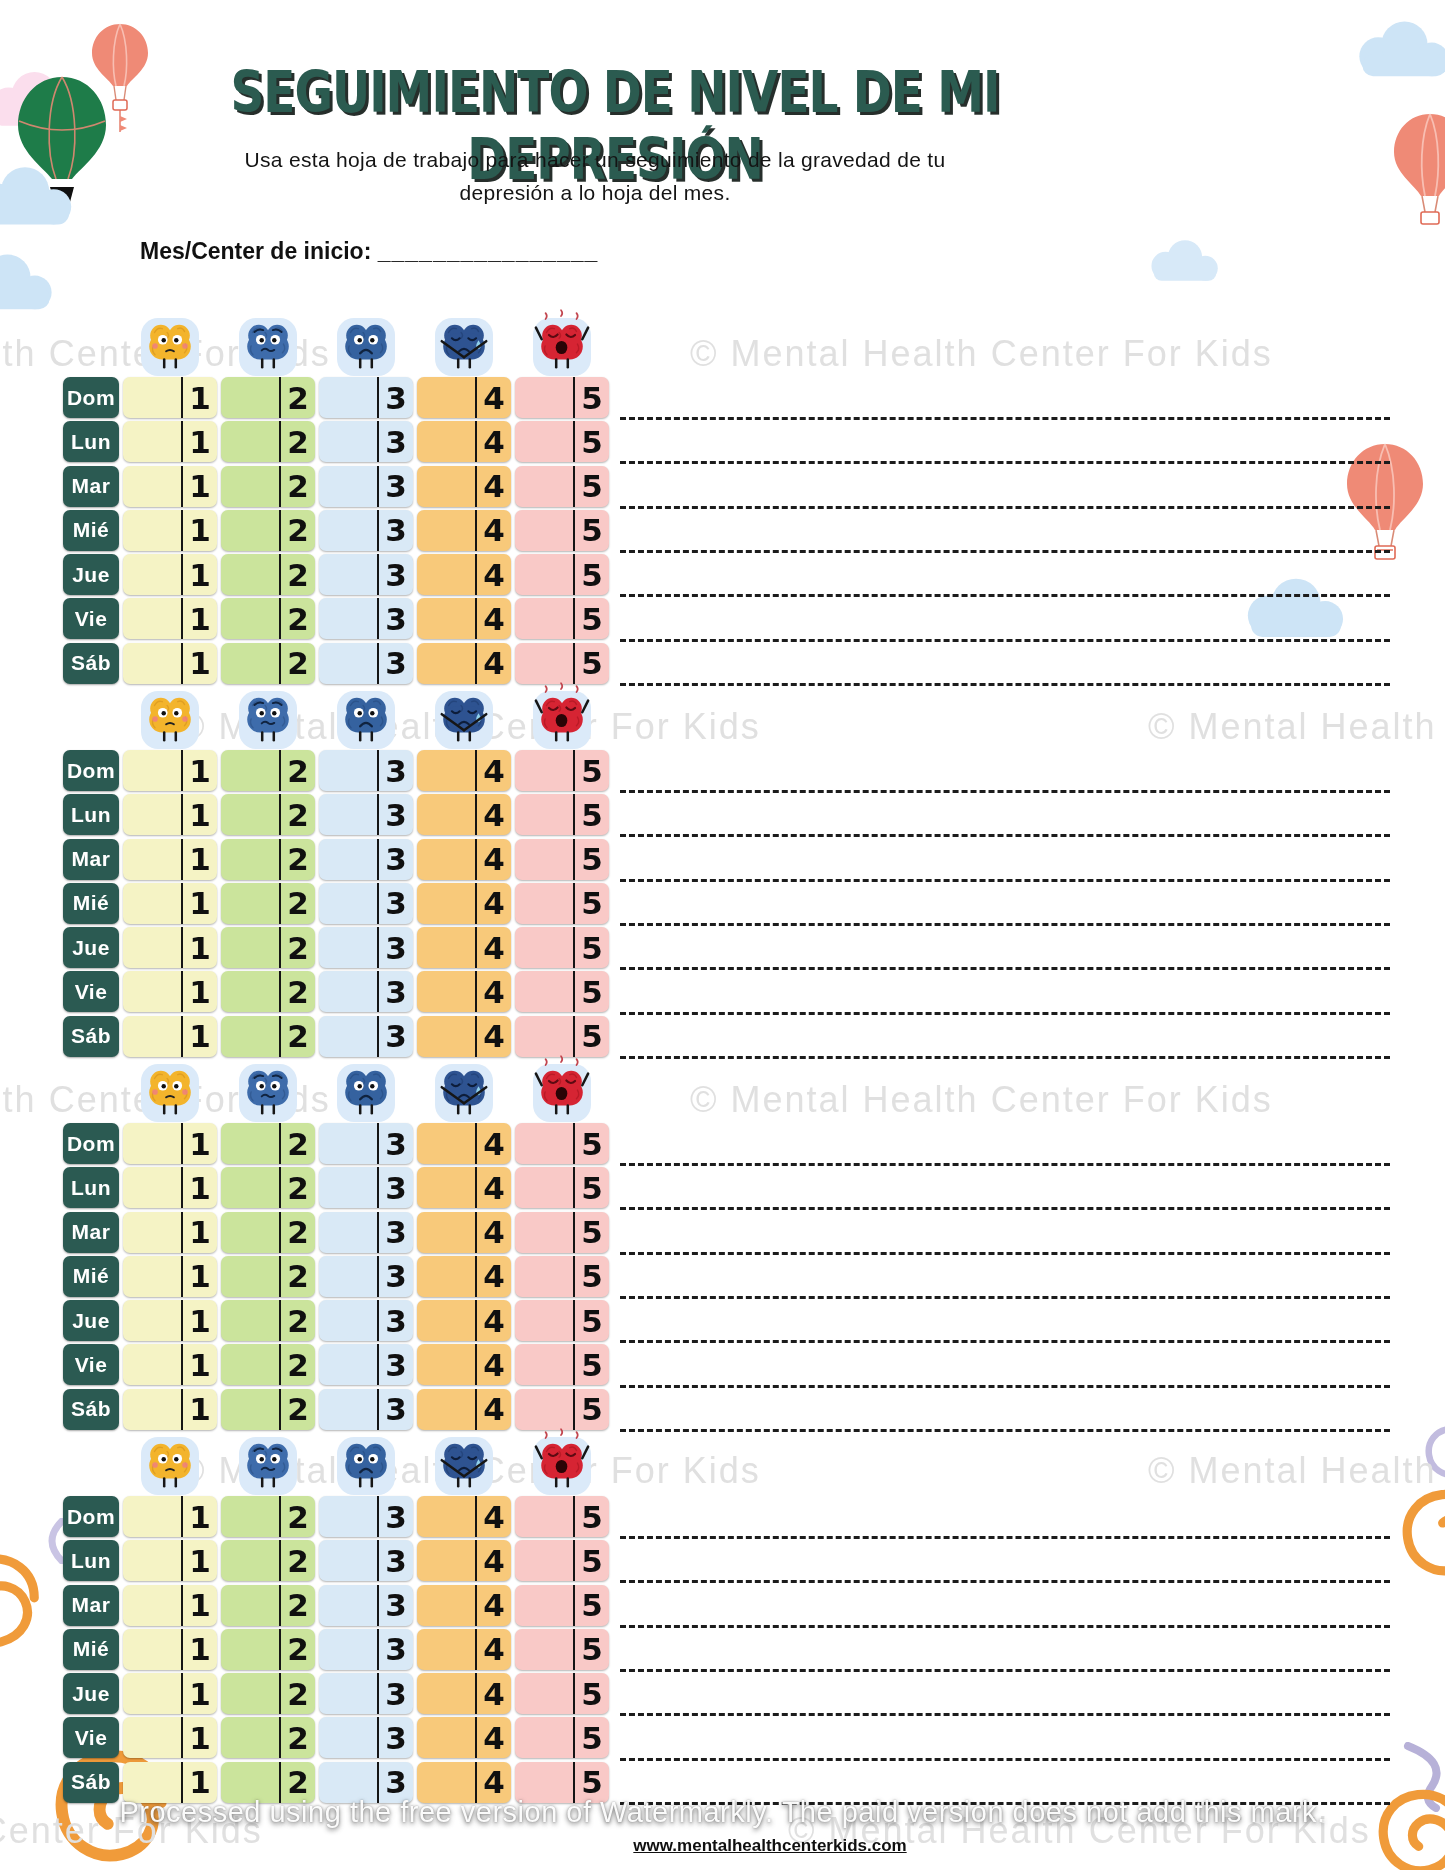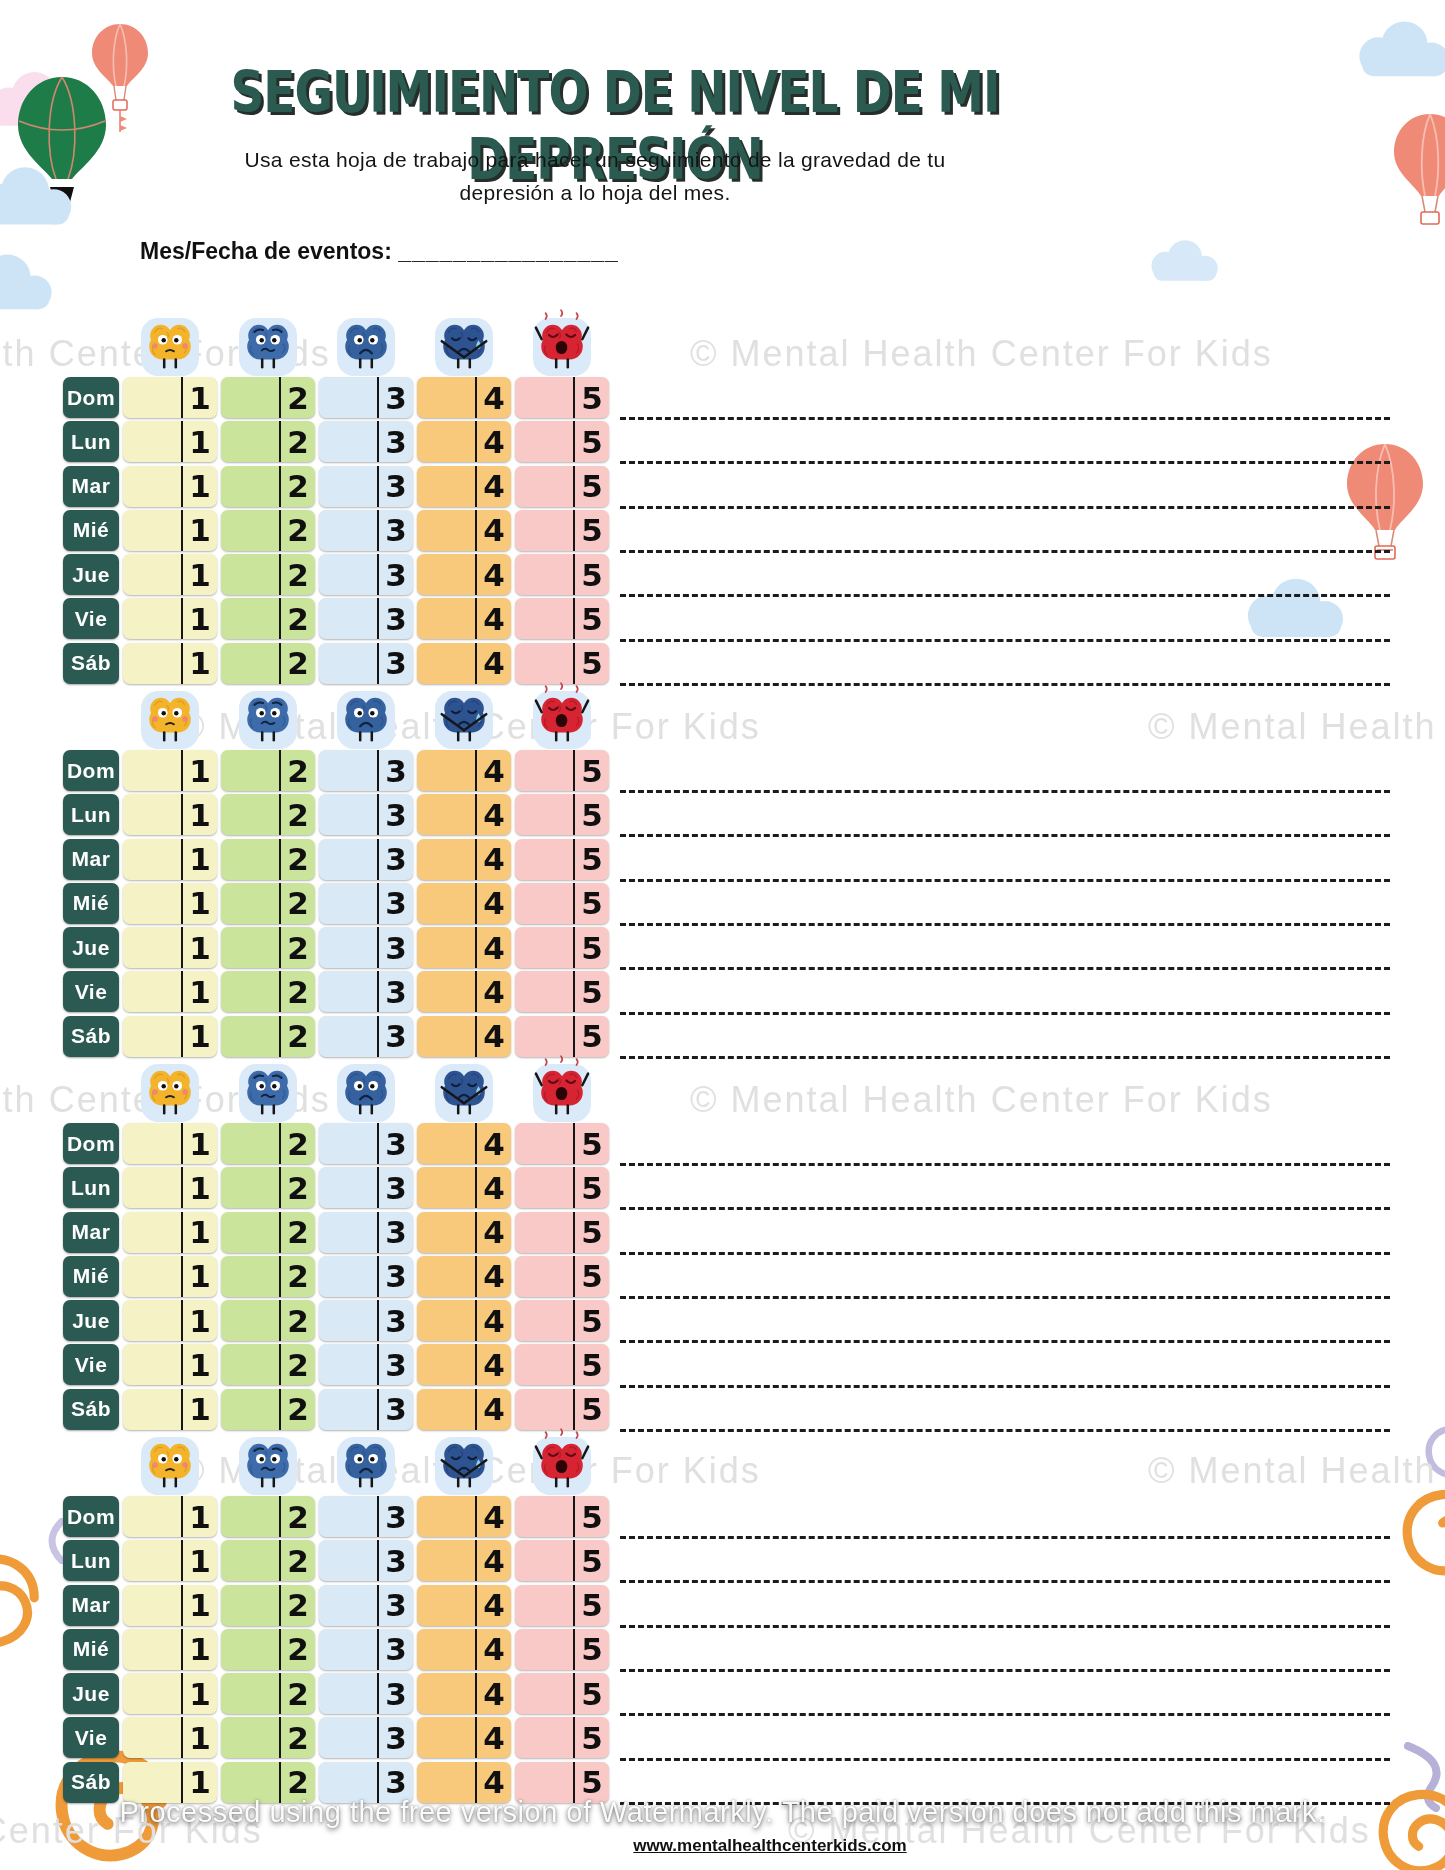--- a/index.html
+++ b/index.html
@@ -194,21 +194,21 @@
       <div class="wm" style="left: 178px; top: 1450px;">© Mental Health Center For Kids</div>
       <div class="wm" style="left: 1148px; top: 1450px;">© Mental Health Center For Kids</div>
       <div class="wm" style="left: -320px; top: 1810px;">© Mental Health Center For Kids</div>
       <div class="wm" style="left: 788px; top: 1810px;">© Mental Health Center For Kids</div>
     </div>
 
   <h1 class="title">SEGUIMIENTO DE NIVEL DE MI DEPRESIÓN</h1>
   <div class="subtitle" style="top:148px">Usa esta hoja de trabajo para hacer un seguimiento de la gravedad de tu</div>
   <div class="subtitle" style="top:181px">depresión a lo hoja del mes.</div>
   <div class="dateline">
-    <span>Mes/Fecha de eventos:</span>
+    <span>Mes/Center de inicio:</span>
     <span class="blank">________________</span>
   </div>
 
   <div id="weeks-host">
       <section class="week" style="top: 377px;">
         <div class="icon-row">
           <div class="mood" style="left: 78px;">
             <svg viewBox="0 -2 60 58" width="58" height="58">
               <g fill="#f3b42c">
                 <circle cx="20.5" cy="15" r="11"></circle>

